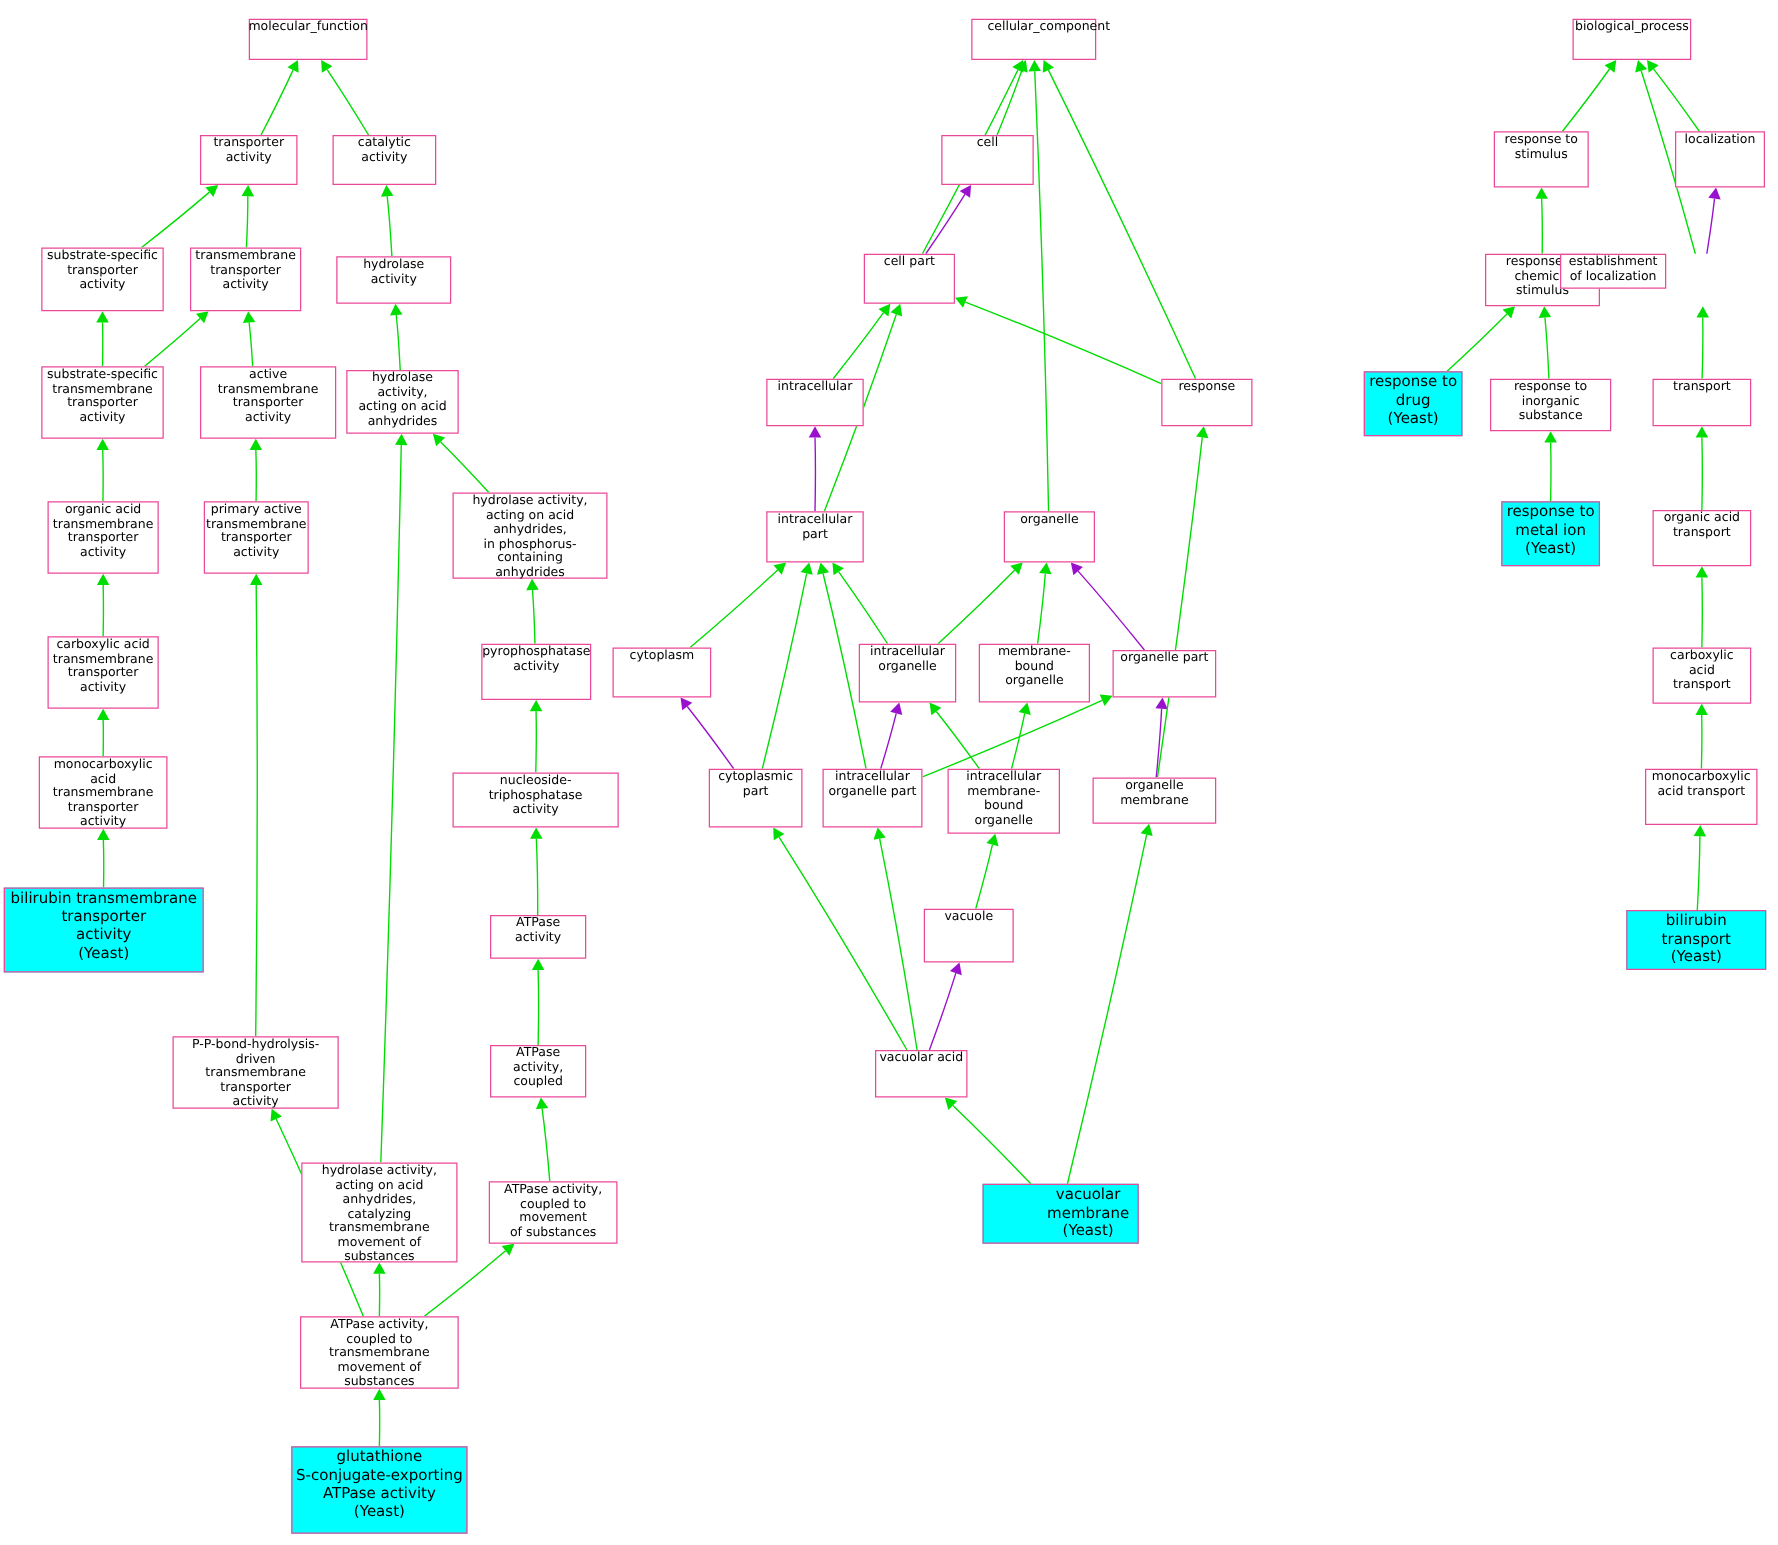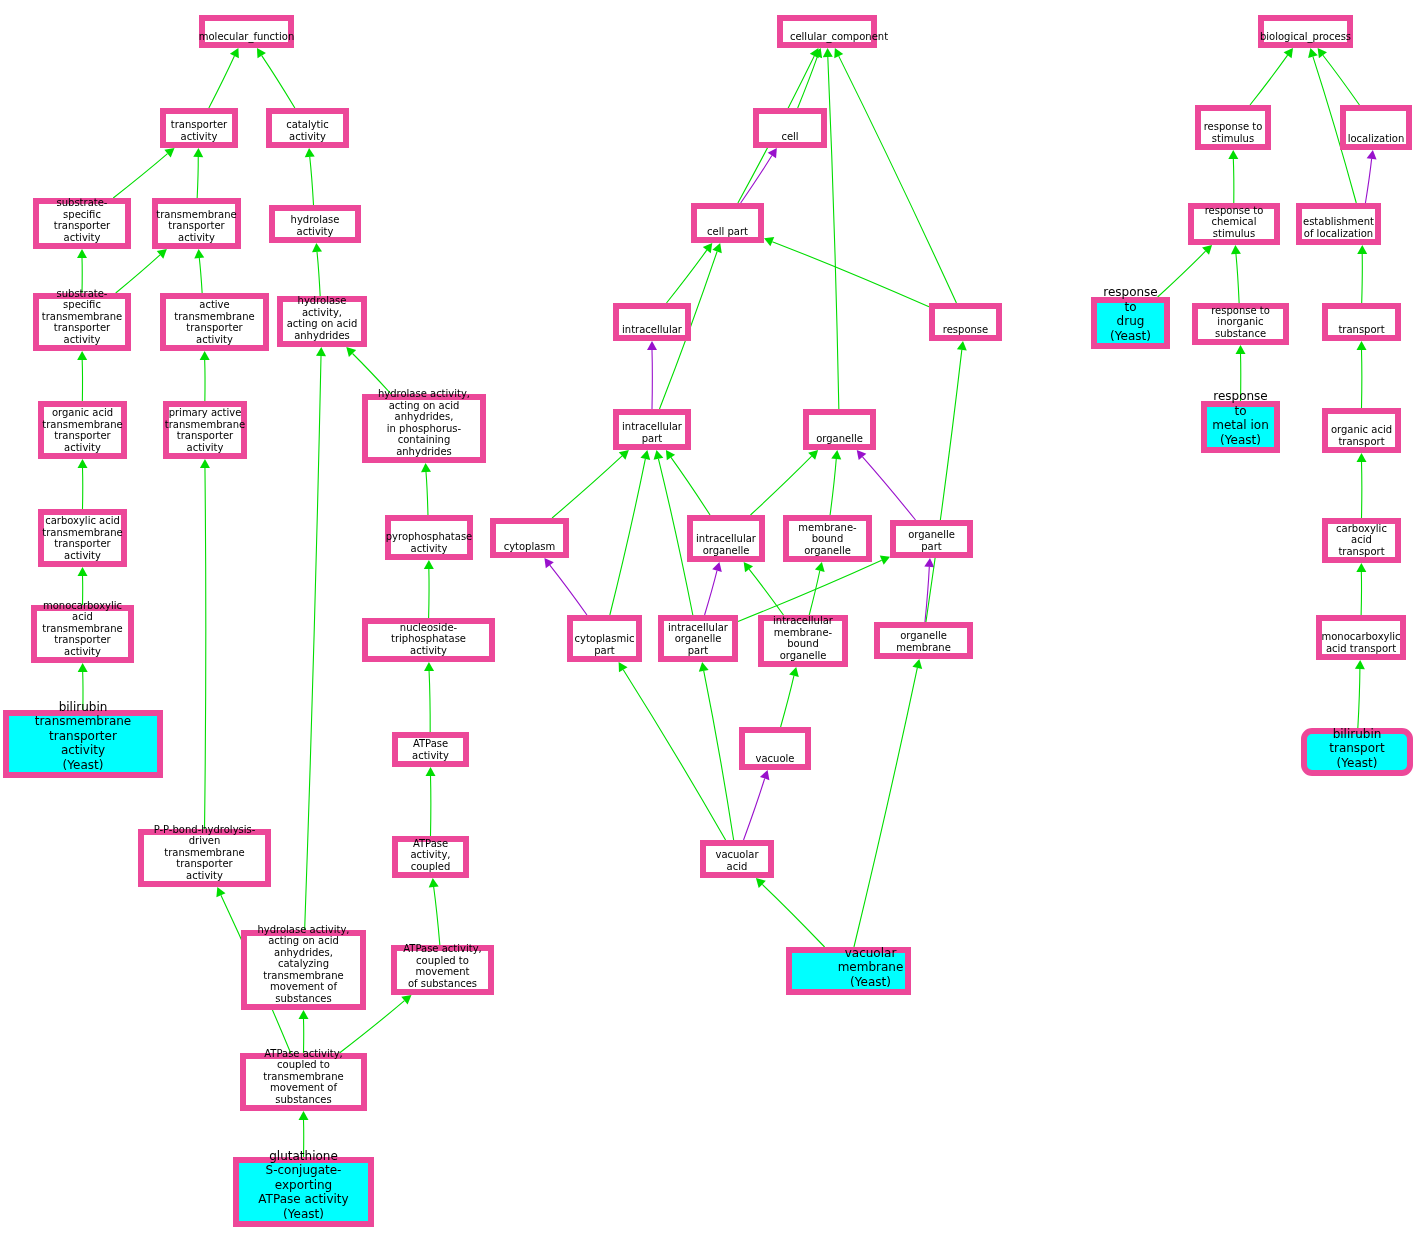--- a/index.html
+++ b/index.html
@@ -1,20 +1,20 @@
 <!DOCTYPE html>
 <html><head>
 <meta charset="utf-8">
 <style>
   html,body{margin:0;padding:0;background:#ffffff;}
   body{width:1422px;height:1236px;font-family:"DejaVu Sans","Liberation Sans",sans-serif;}
   #stage{position:relative;width:1422px;height:1236px;overflow:hidden;}
   svg#edges{position:absolute;left:0;top:0;width:1422px;height:1236px;}
-  .node{position:absolute;box-sizing:border-box;border:6px solid #ec4899;background:#ffffff;
-        display:flex;align-items:flex-end;justify-content:center;text-align:center;
+  .node{position:absolute;box-sizing:border-box;border:1px solid #ec4899;background:#ffffff;
+        display:flex;align-items:flex-start;justify-content:center;text-align:center;
         font-size:10px;line-height:11.5px;color:#000000;}
   .node.leaf{background:#00ffff;font-size:12px;line-height:14.5px;}
   .node span{display:block;padding:0 2px;white-space:pre-line;}
 </style>
 </head>
 <body>
 
 <div id="stage">
   <svg id="edges" viewBox="0 0 1422 1236" preserveAspectRatio="none">
       <path d="M 208.84455958549222 108 Q 224.24139896373055 78.310103626943 234.40360022063874 56.07479113070233" stroke="#00dd00" stroke-width="1.1" fill="none"></path>
@@ -346,21 +346,21 @@
         <span>response to
 stimulus</span>
       </div>
       <div class="node" style="left: 1340px; top: 105px; width: 72px; height: 45px;">
         <span>localization</span>
       </div>
       <div class="node" style="left: 1188px; top: 203px; width: 92px; height: 42px;">
         <span>response to
 chemical stimulus</span>
       </div>
-      <div class="node" style="left: 1296px; top: 203px; width: 85px; height: 42px;">
+      <div class="node" style="left: 1248px; top: 203px; width: 85px; height: 28px;">
         <span>establishment
 of localization</span>
       </div>
       <div class="node leaf" style="left: 1091px; top: 297px; width: 79px; height: 52px;">
         <span>response to
 drug
 (Yeast)</span>
       </div>
       <div class="node" style="left: 1192px; top: 303px; width: 97px; height: 42px;">
         <span>response to
@@ -379,18 +379,18 @@
 transport</span>
       </div>
       <div class="node" style="left: 1322px; top: 518px; width: 79px; height: 45px;">
         <span>carboxylic acid
 transport</span>
       </div>
       <div class="node" style="left: 1316px; top: 615px; width: 90px; height: 45px;">
         <span>monocarboxylic
 acid transport</span>
       </div>
-      <div class="node leaf" style="left: 1301px; top: 728px; width: 112px; height: 48px; border-radius: 11px;">
+      <div class="node leaf" style="left: 1301px; top: 728px; width: 112px; height: 48px;">
         <span>bilirubin transport
 (Yeast)</span>
       </div>
     </div>
 </div>
 
 </body></html>

